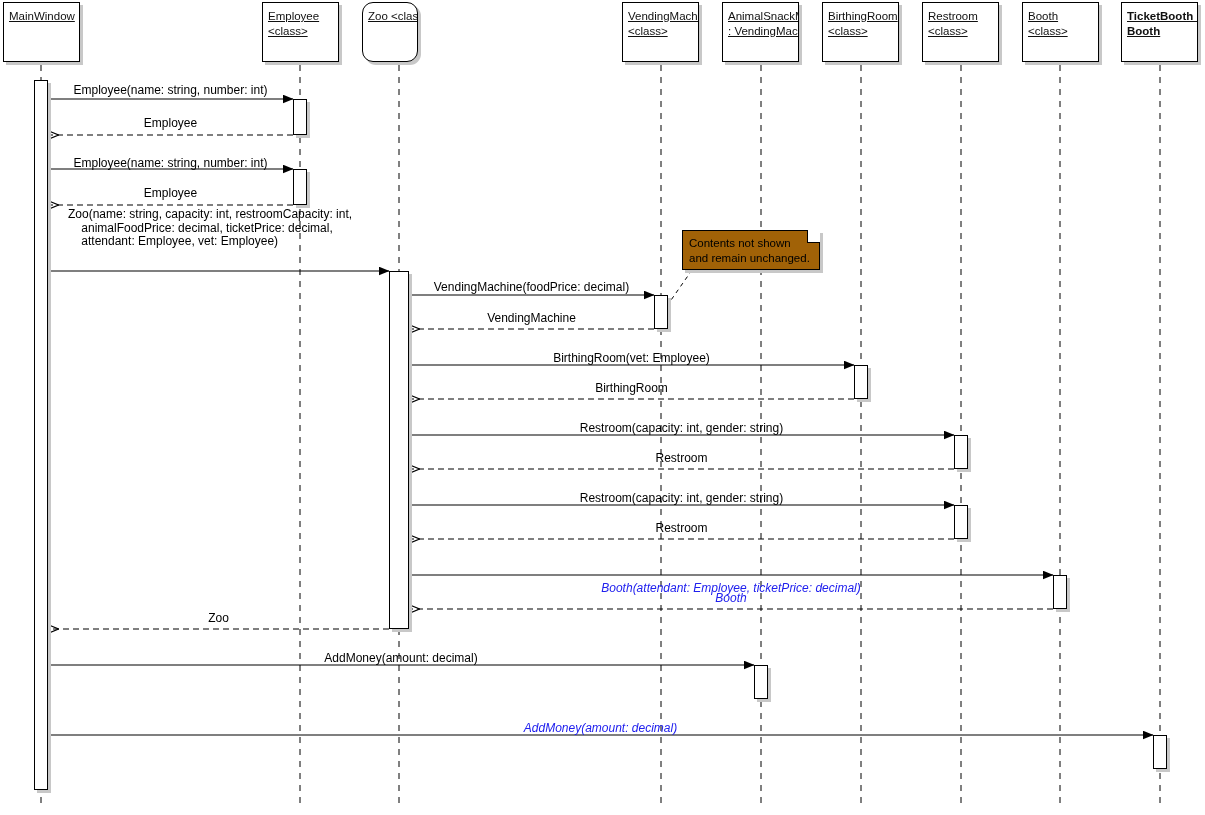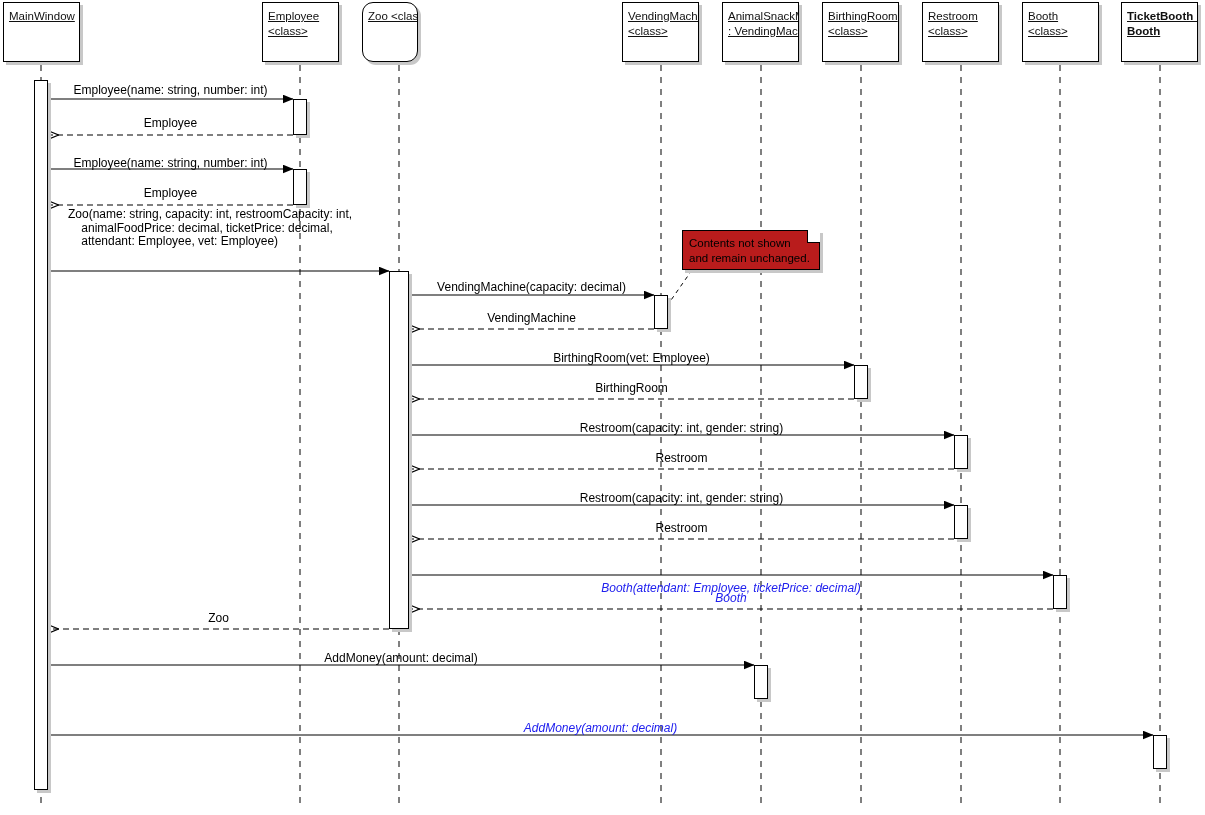--- a/index.html
+++ b/index.html
@@ -66,21 +66,21 @@
     color: #2020ee;
     font-style: italic;
   }
   .msg-label.left-align {
     text-align: left;
   }
   
   .note {
     position: absolute;
     box-sizing: border-box;
-    background: #b91c1c;
+    background: #a16207;
     border: 1px solid #000000;
     box-shadow: 3px 3px 0 0 #c8c8c8;
     padding: 5px 8px 4px 6px;
     font-size: 11.5px;
     line-height: 15px;
     color: #000000;
     white-space: pre;
   }
   .note-fold {
     position: absolute;
@@ -196,21 +196,21 @@
     </div>
 
   <div id="message-labels">
       <div class="msg-label" style="left: 48px; width: 245px; top: 84px;">Employee(name: string, number: int)</div>
       <div class="msg-label" style="left: 48px; width: 245px; top: 117px;">Employee</div>
       <div class="msg-label" style="left: 48px; width: 245px; top: 157px;">Employee(name: string, number: int)</div>
       <div class="msg-label" style="left: 48px; width: 245px; top: 187px;">Employee</div>
       <div class="msg-label left-align" style="left: 68px; width: 340px; top: 208px;">Zoo(name: string, capacity: int, restroomCapacity: int,
     animalFoodPrice: decimal, ticketPrice: decimal,
     attendant: Employee, vet: Employee)</div>
-      <div class="msg-label" style="left: 409px; width: 245px; top: 281px;">VendingMachine(capacity: decimal)</div>
+      <div class="msg-label" style="left: 409px; width: 245px; top: 281px;">VendingMachine(foodPrice: decimal)</div>
       <div class="msg-label" style="left: 409px; width: 245px; top: 312px;">VendingMachine</div>
       <div class="msg-label" style="left: 409px; width: 445px; top: 352px;">BirthingRoom(vet: Employee)</div>
       <div class="msg-label" style="left: 409px; width: 445px; top: 382px;">BirthingRoom</div>
       <div class="msg-label" style="left: 409px; width: 545px; top: 422px;">Restroom(capacity: int, gender: string)</div>
       <div class="msg-label" style="left: 409px; width: 545px; top: 452px;">Restroom</div>
       <div class="msg-label" style="left: 409px; width: 545px; top: 492px;">Restroom(capacity: int, gender: string)</div>
       <div class="msg-label" style="left: 409px; width: 545px; top: 522px;">Restroom</div>
       <div class="msg-label blue" style="left: 409px; width: 644px; top: 562px; margin-top: 20px;">Booth(attendant: Employee, ticketPrice: decimal)</div>
       <div class="msg-label blue" style="left: 409px; width: 644px; top: 592px;">Booth</div>
       <div class="msg-label" style="left: 48px; width: 341px; top: 612px;">Zoo</div>

